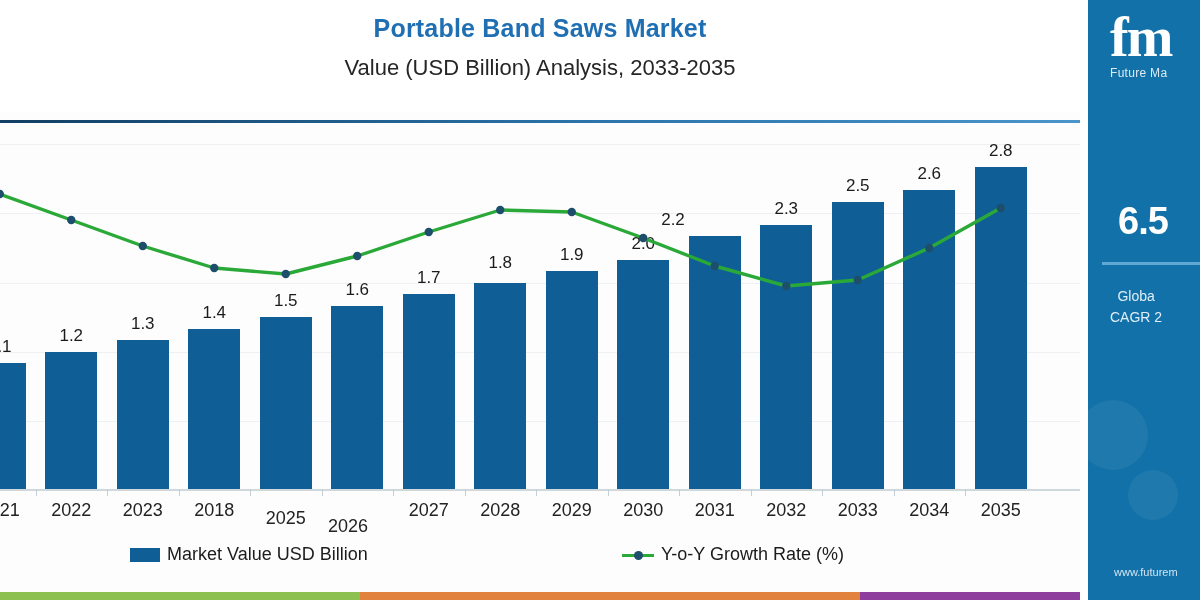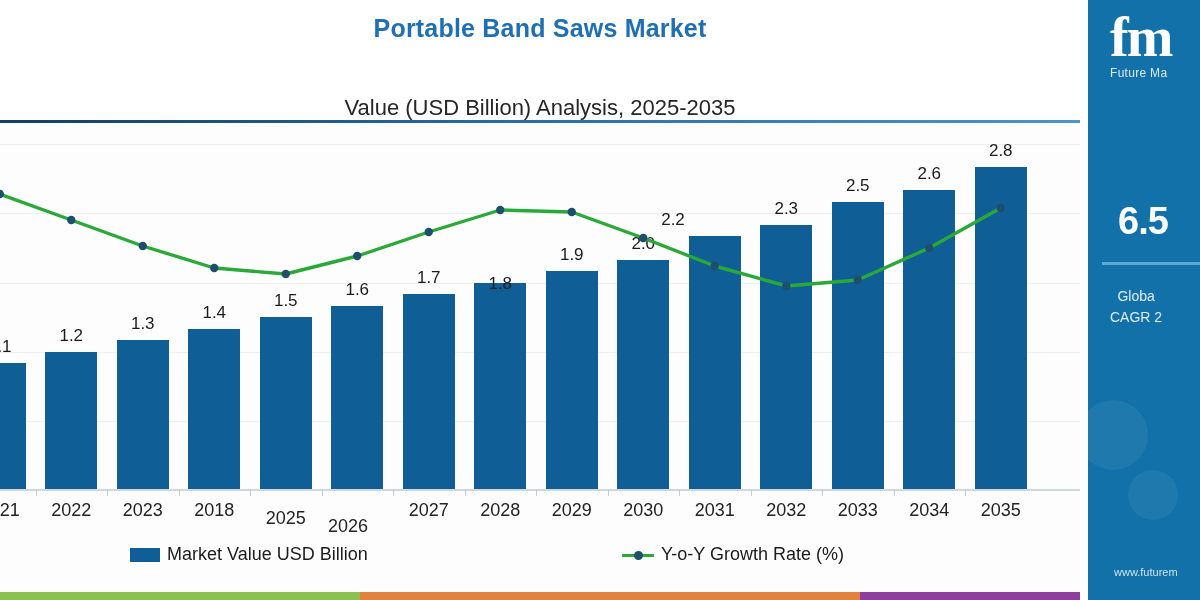--- a/index.html
+++ b/index.html
@@ -9,21 +9,21 @@
     background:#ffffff;
     position:relative;
   }
 
   
   #canvas { position:absolute; inset:0; width:1200px; height:600px; background:#fdfdfd; }
 
   
   .header { position:absolute; left:0; top:0; width:1080px; height:112px;
             display:flex; flex-direction:column; align-items:center; justify-content:flex-start;
-            padding-top:14px; background:#ffffff;gap:40px; }
+            padding-top:14px; background:#ffffff; }
   .title-main { font-size:25px; font-weight:bold; color:#1f6fb2; letter-spacing:.2px; white-space:nowrap; }
   .title-sub  { font-size:22px; color:#262626; margin-top:12px; white-space:nowrap; }
 
   .top-rule { position:absolute; left:0; top:120px; width:1080px; height:3px;
               background:linear-gradient(90deg,#123f63 0%, #2c74ab 55%, #4a95c9 100%); }
 
   
   .plot { position:absolute; left:0; top:128px; width:1080px; height:362px; }
   .gridline { position:absolute; left:0; width:1080px; height:1px; background:#eef1f3; }
 
@@ -76,21 +76,21 @@
 
   .panel-deco { position:absolute; border-radius:50%; background:rgba(255,255,255,.06); }
 </style>
 </head>
 <body>
 
 <div id="canvas">
 
   <div class="header">
     <div class="title-main">Portable Band Saws Market</div>
-    <div class="title-sub">Value (USD Billion) Analysis, 2025-2035</div>
+    <div class="title-sub">Value (USD Billion) Analysis, 2033-2035</div>
   </div>
   <div class="top-rule"></div>
 
   <div class="plot">
     <div id="gridlines">
         <div class="gridline" style="top: 362px;"></div>
         <div class="gridline" style="top: 292.858px;"></div>
         <div class="gridline" style="top: 223.716px;"></div>
         <div class="gridline" style="top: 154.574px;"></div>
         <div class="gridline" style="top: 85.432px;"></div>
@@ -121,21 +121,21 @@
           <div class="bar" style="height: 184.379px; background: rgb(15, 95, 150);"></div>
         </div>
         <div class="bar-label" style="left: 357.25px; transform: translateX(-50%); bottom: 190.379px;">1.6</div>
         <div class="bar-slot" style="left: 402.75px; width: 52px;">
           <div class="bar" style="height: 195.902px; background: rgb(15, 95, 150);"></div>
         </div>
         <div class="bar-label" style="left: 428.75px; transform: translateX(-50%); bottom: 201.902px;">1.7</div>
         <div class="bar-slot" style="left: 474.25px; width: 52px;">
           <div class="bar" style="height: 207.426px; background: rgb(15, 95, 150);"></div>
         </div>
-        <div class="bar-label" style="left: 500.25px; transform: translateX(-50%); bottom: 196px;">1.8</div>
+        <div class="bar-label" style="left: 500.25px; transform: translateX(-50%); bottom: 217px;">1.8</div>
         <div class="bar-slot" style="left: 545.75px; width: 52px;">
           <div class="bar" style="height: 218.95px; background: rgb(15, 95, 150);"></div>
         </div>
         <div class="bar-label" style="left: 571.75px; transform: translateX(-50%); bottom: 224.95px;">1.9</div>
         <div class="bar-slot" style="left: 617.25px; width: 52px;">
           <div class="bar" style="height: 230.473px; background: rgb(15, 95, 150);"></div>
         </div>
         <div class="bar-label" style="left: 643.25px; transform: translateX(-50%); bottom: 236.473px;">2.0</div>
         <div class="bar-slot" style="left: 688.75px; width: 52px;">
           <div class="bar" style="height: 253.521px; background: rgb(15, 95, 150);"></div>

